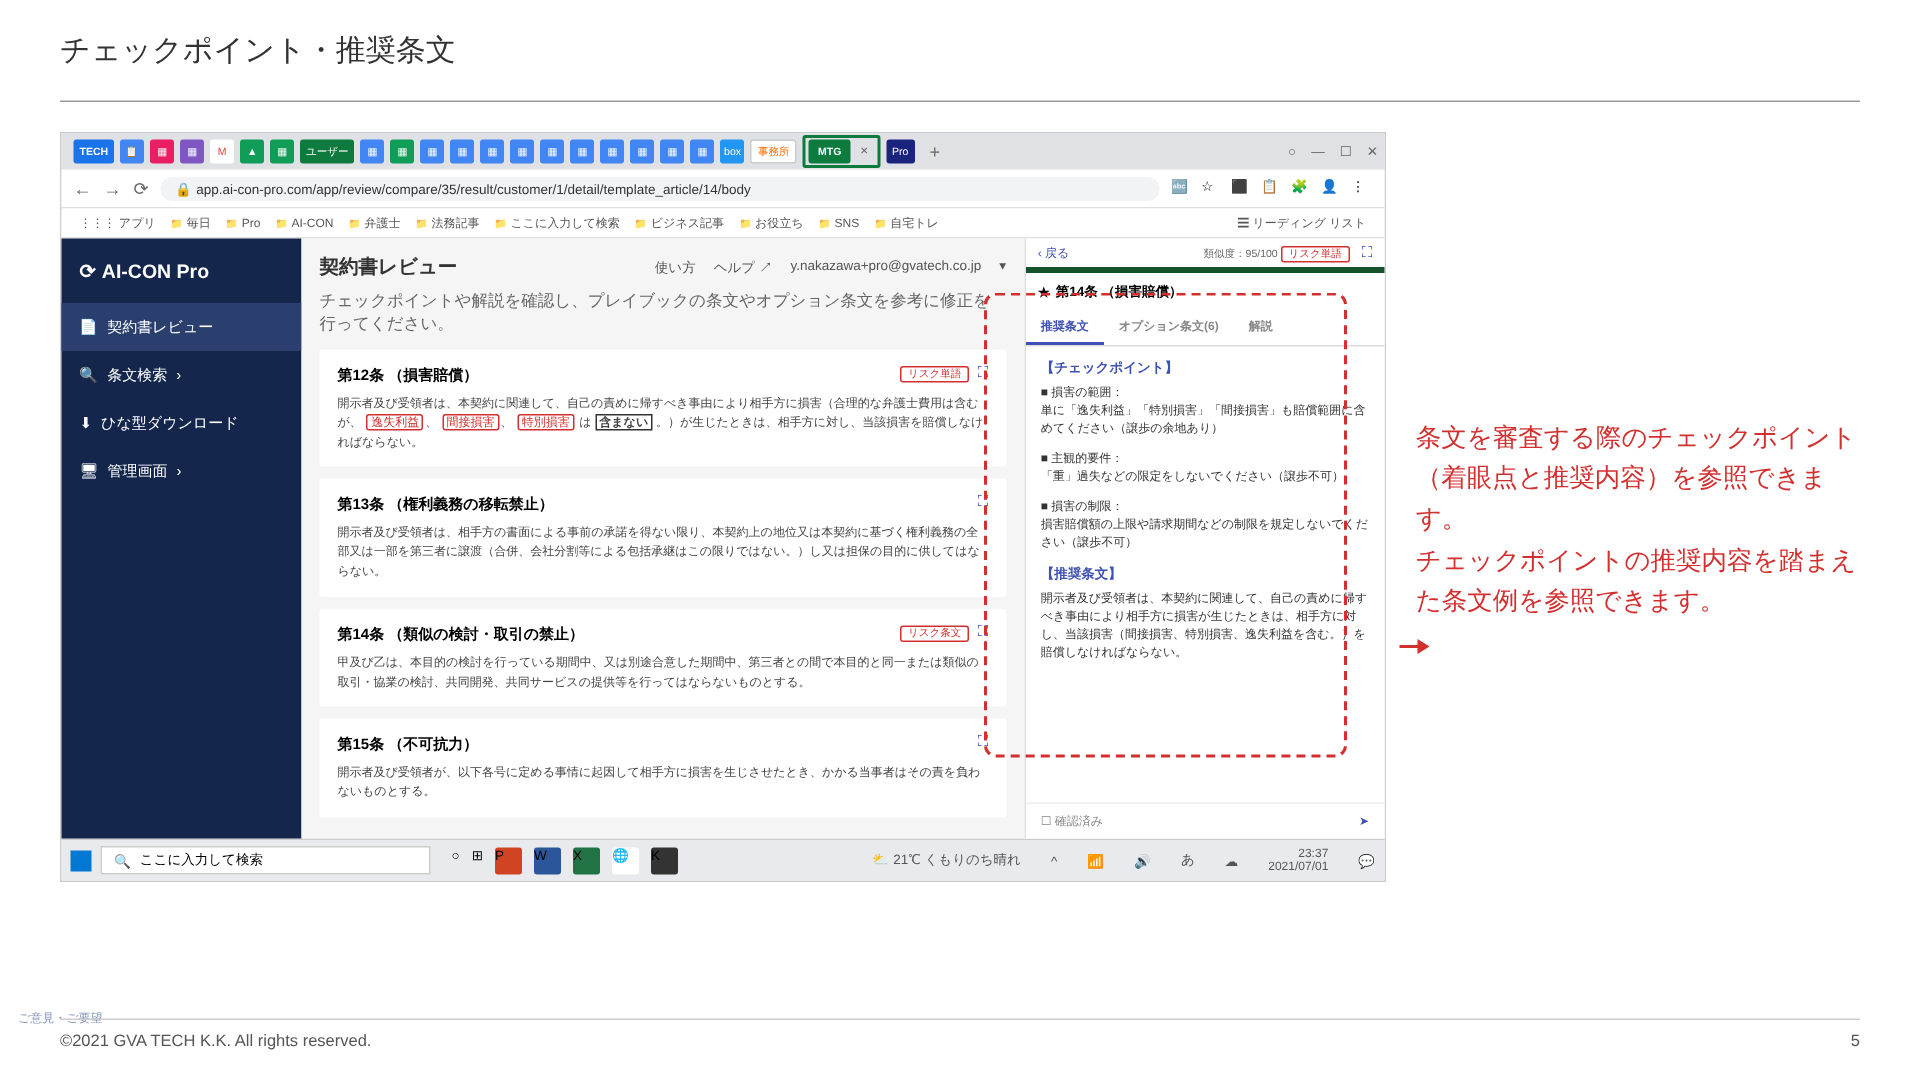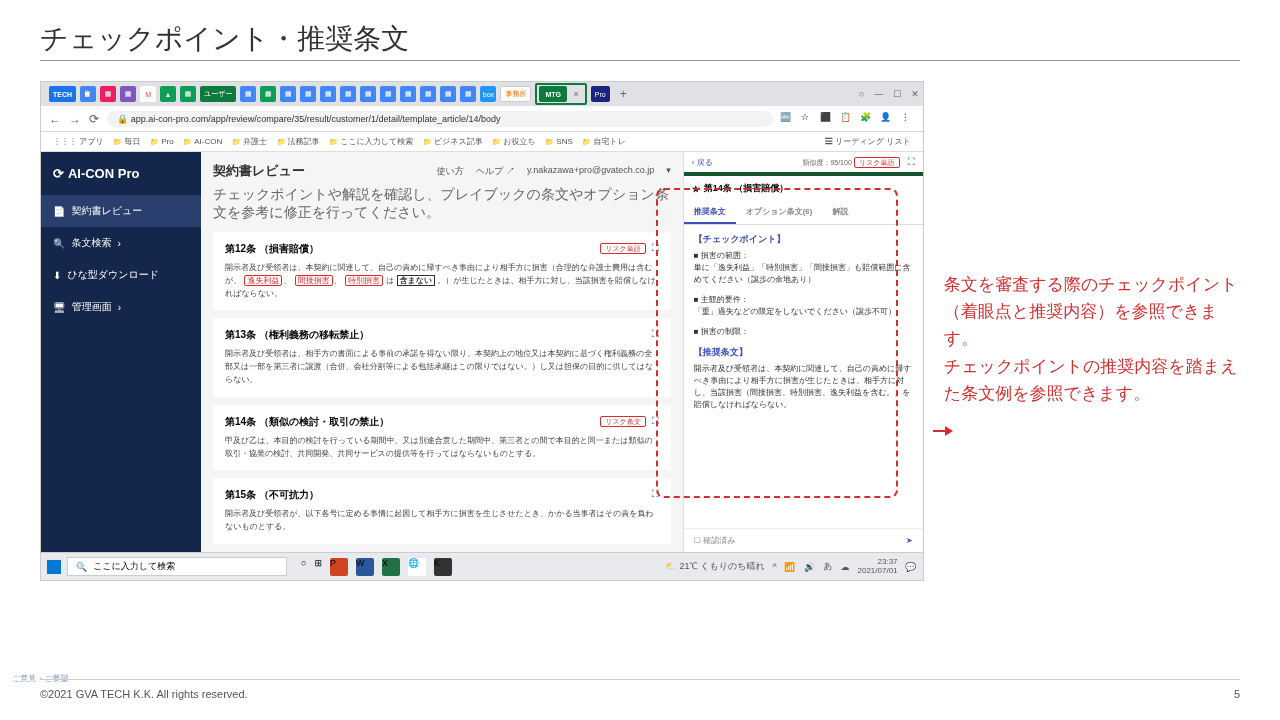--- a/index.html
+++ b/index.html
@@ -1,19 +1,19 @@
 <!DOCTYPE html>
 <html><head>
 <meta charset="utf-8">
 <style>
 * { box-sizing: border-box; margin: 0; padding: 0; }
 body { font-family: "Meiryo", "Hiragino Sans", sans-serif; width: 1280px; height: 720px; background: #fff; position: relative; }
 
 .slide { padding: 20px 40px 0 40px; }
-.slide-title { font-size: 28px; font-weight: 400; color: #333; padding-bottom: 2px; border-bottom: 1px solid #999; margin-bottom: 20px; }
+.slide-title { font-size: 20px; font-weight: 400; color: #333; padding-bottom: 20px; border-bottom: 1px solid #999; margin-bottom: 20px; }
 
 .screenshot-area { display: flex; gap: 20px; align-items: flex-start; }
 .screenshot { width: 895px; border: 1px solid #ccc; background: #fff; font-size: 9px; }
 
 
 .browser-tabs { background: #dfe1e5; height: 24px; display: flex; align-items: center; padding: 0 8px; gap: 4px; position: relative; }
 .tab-icon { width: 16px; height: 16px; background: #4285f4; border-radius: 2px; display: inline-flex; align-items: center; justify-content: center; color: #fff; font-size: 7px; }
 .tab-icon.tech { background: #1a73e8; padding: 0 4px; width: auto; font-weight: bold; }
 .tab-icon.user { background: #0d7a3e; padding: 0 4px; width: auto; }
 .tab-icon.office { background: #fff; color: #ff6b00; border: 1px solid #ccc; padding: 0 4px; width: auto; }
@@ -40,21 +40,21 @@
 .sidebar { width: 160px; background: #14264c; color: #fff; font-size: 10px; }
 .logo { padding: 14px 12px; font-size: 13px; font-weight: bold; display: flex; align-items: center; gap: 4px; }
 .side-item { padding: 9px 12px; display: flex; align-items: center; gap: 6px; cursor: pointer; }
 .side-item.active { background: #2a3f6e; }
 
 .main { flex: 1; background: #f5f5f5; position: relative; display: flex; }
 .content { flex: 1; padding: 10px 12px; font-size: 9px; overflow: hidden; }
 .page-header { display: flex; align-items: center; justify-content: space-between; margin-bottom: 6px; }
 .page-title { font-size: 13px; font-weight: bold; color: #333; }
 .header-right { display: flex; gap: 12px; font-size: 9px; color: #555; }
-.page-desc { font-size: 14px; color: #666; margin-bottom: 10px; }
+.page-desc { font-size: 11px; color: #666; margin-bottom: 10px; }
 
 .article-card { background: #fff; padding: 10px 12px; margin-bottom: 8px; border-radius: 2px; }
 .article-header { display: flex; justify-content: space-between; margin-bottom: 6px; }
 .article-title { font-weight: bold; font-size: 10px; }
 .risk-badge { border: 1px solid #d32f2f; color: #d32f2f; font-size: 7px; padding: 1px 4px; border-radius: 2px; }
 .expand-icon { color: #3f51b5; font-size: 10px; margin-left: 6px; }
 .article-body { font-size: 8px; color: #444; line-height: 1.6; }
 .article-body .hl { border: 1px solid #d32f2f; color: #d32f2f; padding: 0 2px; border-radius: 2px; margin: 0 1px; }
 .article-body .hl-bold { font-weight: bold; border: 1px solid #333; padding: 0 2px; }
 
@@ -81,21 +81,21 @@
 .arrow-line::after { content: ""; position: absolute; right: -2px; top: -4px; border-left: 8px solid #d32f2f; border-top: 5px solid transparent; border-bottom: 5px solid transparent; }
 
 .annotation { width: 300px; font-size: 17px; color: #d32f2f; line-height: 1.6; padding-top: 190px; }
 
 
 .taskbar { background: #e8eaed; height: 28px; display: flex; align-items: center; padding: 0 6px; gap: 6px; font-size: 9px; border-top: 1px solid #ccc; }
 .taskbar .win { width: 14px; height: 14px; background: #0078d4; }
 .taskbar .search-box { background: #fff; border: 1px solid #ccc; padding: 2px 8px; width: 220px; display: flex; align-items: center; gap: 6px; }
 .taskbar .tb-icons { display: flex; gap: 8px; margin-left: 8px; }
 .taskbar .tb-icon { width: 18px; height: 18px; border-radius: 2px; }
-.taskbar .tray { margin-left: auto; display: flex; align-items: center; gap: 8px; color: #555; }
+.taskbar .tray { margin-left: auto; display: flex; align-items: center; gap: 20px; color: #555; }
 .taskbar .clock { text-align: right; line-height: 1.1; font-size: 8px; }
 
 .footer { position: absolute; bottom: 20px; left: 40px; right: 40px; display: flex; justify-content: space-between; font-size: 11px; color: #555; border-top: 1px solid #ccc; padding-top: 8px; }
 </style>
 </head>
 <body>
 
 <div class="slide">
   <h1 class="slide-title">チェックポイント・推奨条文</h1>
 
@@ -255,20 +255,21 @@
               <div class="check-item">
                   <div class="label">■ 損害の範囲：</div>
                   <div>単に「逸失利益」「特別損害」「間接損害」も賠償範囲に含めてください（譲歩の余地あり）</div>
                 </div>
               <div class="check-item">
                   <div class="label">■ 主観的要件：</div>
                   <div>「重」過失などの限定をしないでください（譲歩不可）</div>
                 </div>
               <div class="check-item">
                   <div class="label">■ 損害の制限：</div>
+                  <div>損害賠償額の上限や請求期間などの制限を規定しないでください（譲歩不可）</div>
                 </div>
               <div class="panel-section-title">【推奨条文】</div>
               <div class="check-item">開示者及び受領者は、本契約に関連して、自己の責めに帰すべき事由により相手方に損害が生じたときは、相手方に対し、当該損害（間接損害、特別損害、逸失利益を含む。）を賠償しなければならない。</div>
             </div>
             <div class="panel-footer">
               <span>☐ <span>確認済み</span></span>
               <span style="color:#3f51b5">➤</span>
             </div>
           </div>
 

